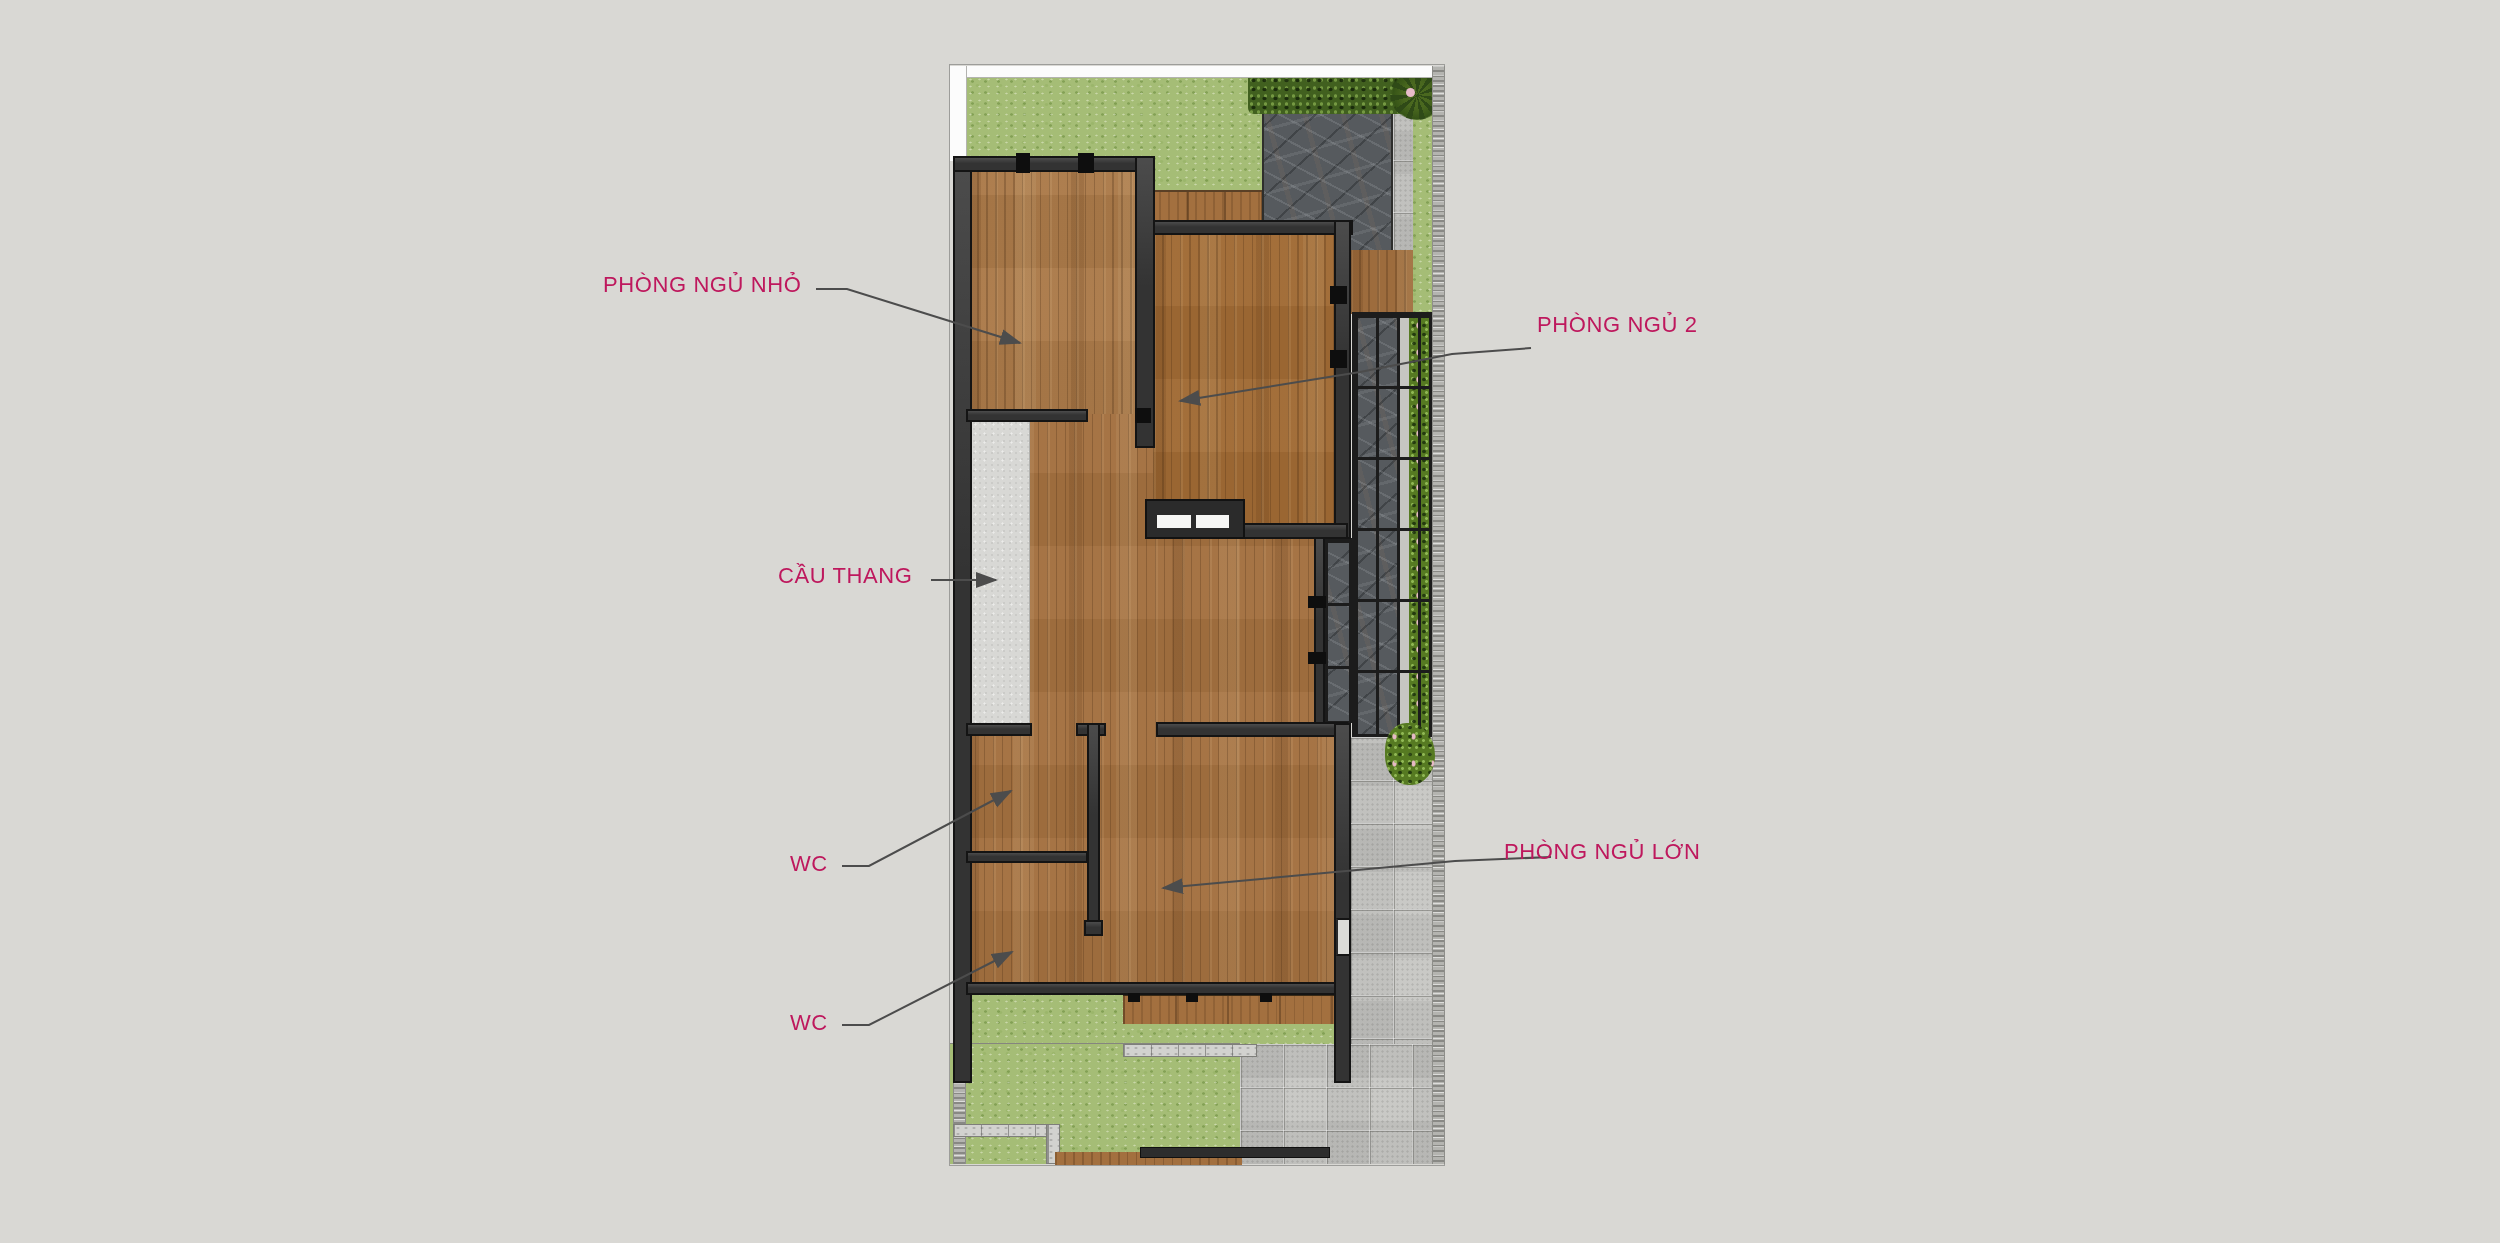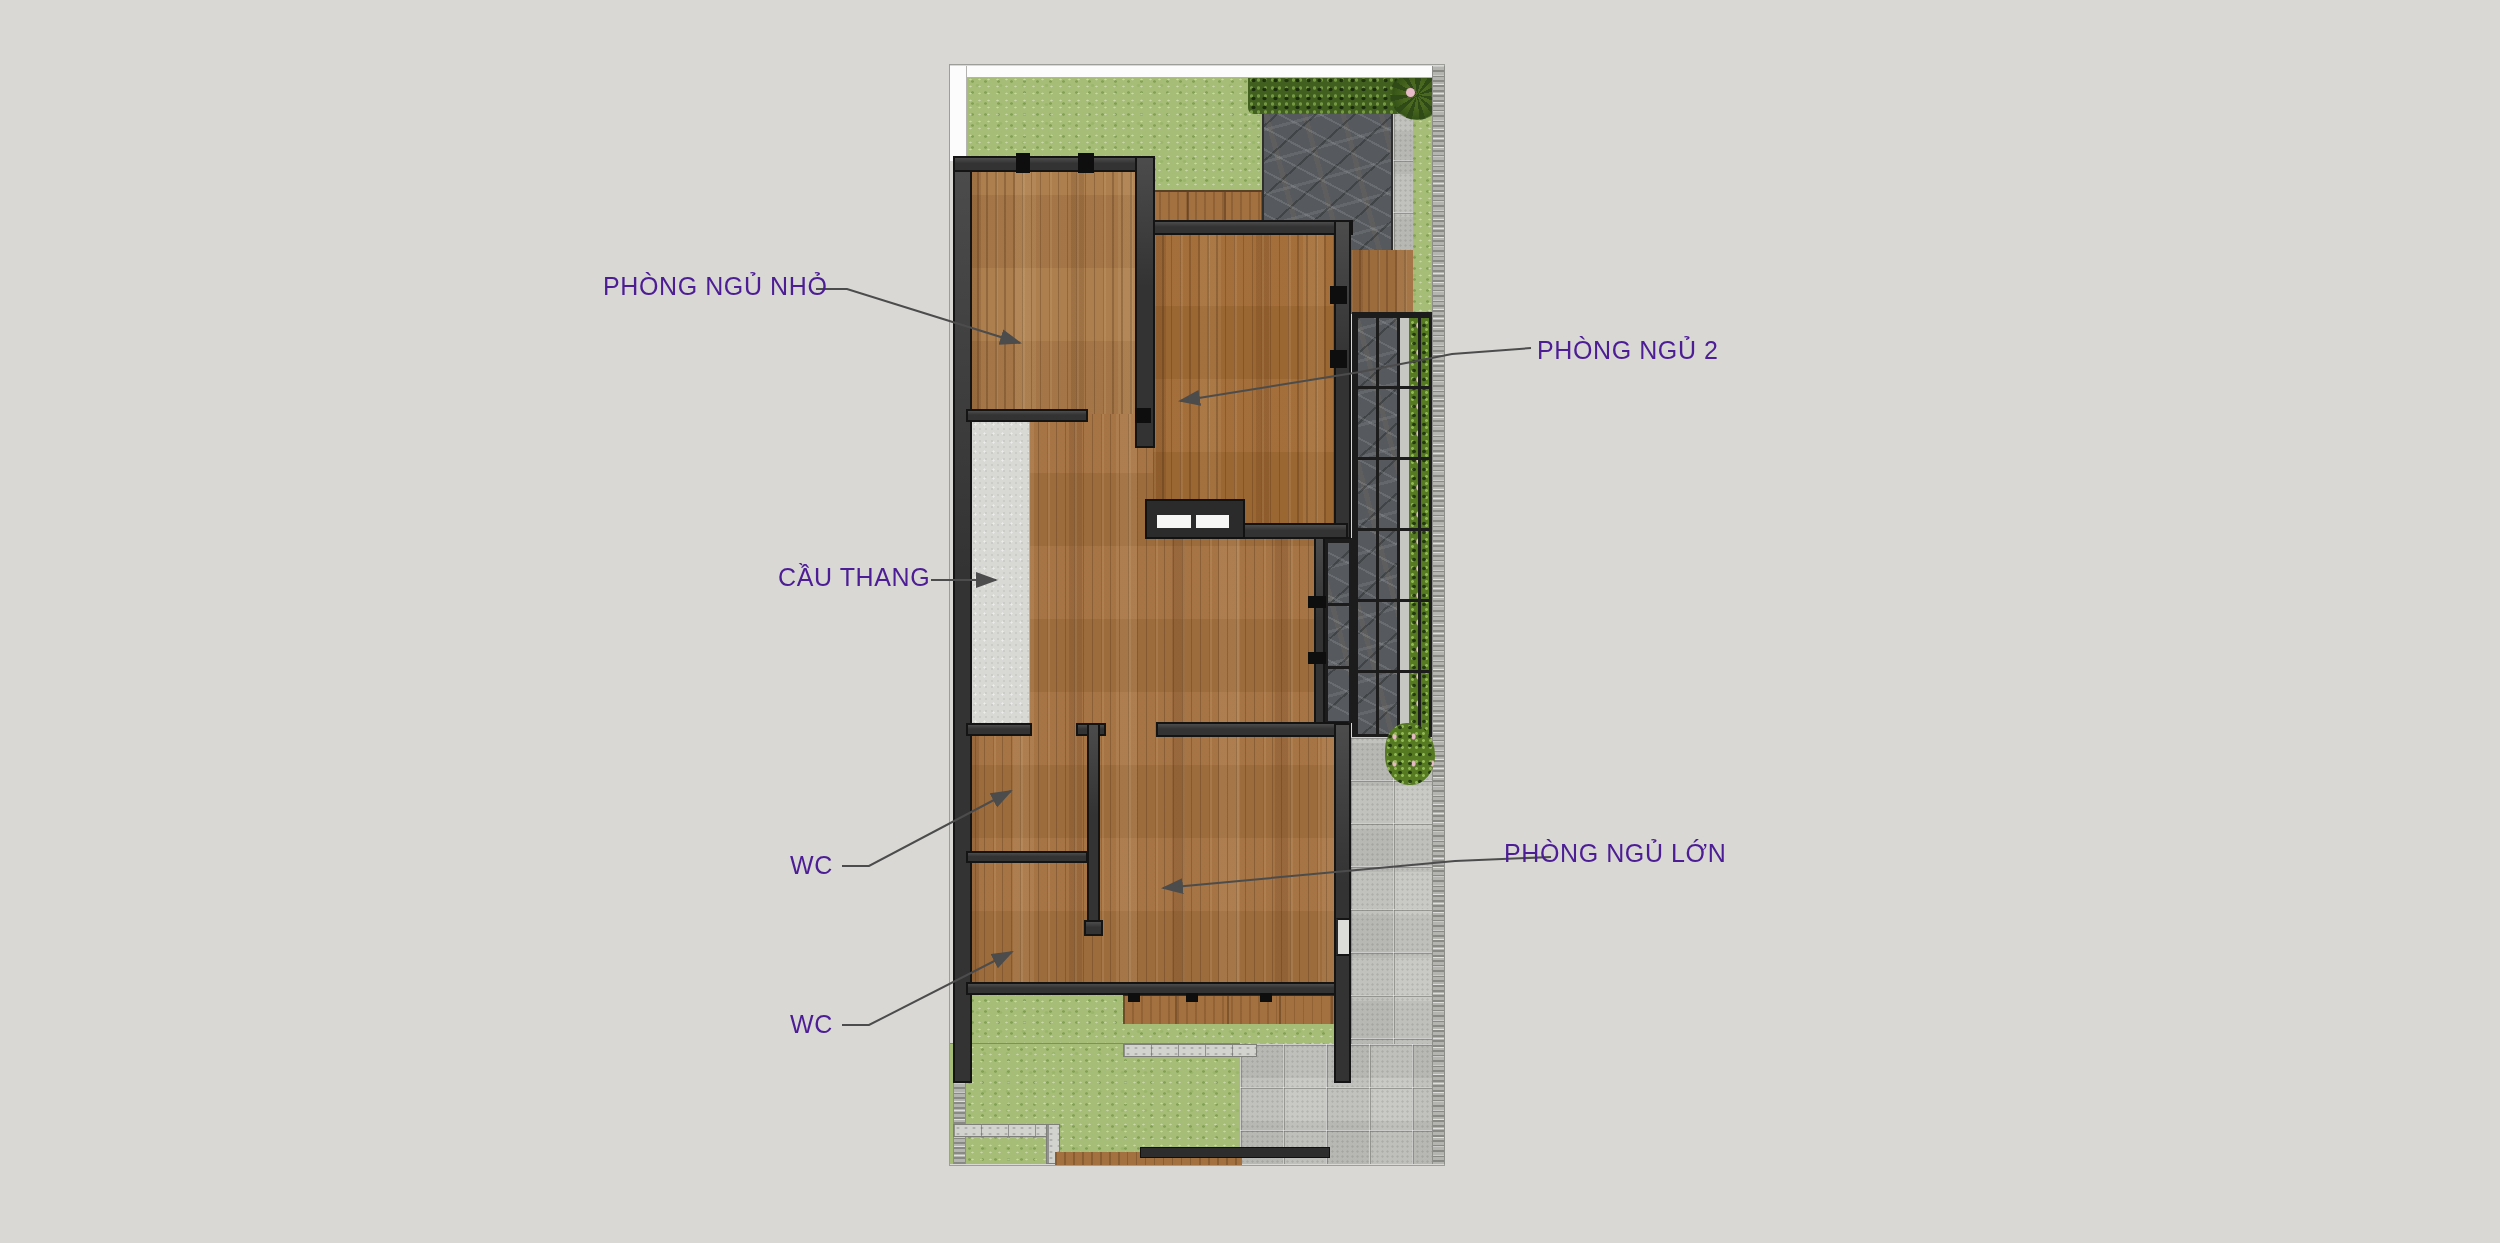--- a/index.html
+++ b/index.html
@@ -59,21 +59,21 @@
     background-image:linear-gradient(rgba(255,255,255,.12),rgba(255,255,255,0) 45%);}
   .nub{background-color:#0e0e0e;}
   .pergola-grid{background-image:
     repeating-linear-gradient(180deg,#1c1c1c 0 3px,transparent 3px 71px),
     repeating-linear-gradient(90deg,#1c1c1c 0 3px,transparent 3px 21px);
     border:3px solid #1c1c1c;}
   .pergola-grid2{background-image:
     repeating-linear-gradient(180deg,#1c1c1c 0 3px,transparent 3px 63px),
     repeating-linear-gradient(90deg,#1c1c1c 0 3px,transparent 3px 24px);
     border:2px solid #1c1c1c;}
-  .room-label{position:absolute;color:#4c1d95;font-size:25px;line-height:1.1;
+  .room-label{position:absolute;color:#be185d;font-size:22px;line-height:1.1;
     letter-spacing:.6px;white-space:nowrap;}
   .palm{border-radius:50%;background:
     repeating-conic-gradient(#2f4a17 0 14deg,rgba(47,74,23,0) 14deg 32deg),
     radial-gradient(circle,#4a681f 0 35%,#365417 65%,rgba(54,84,23,0) 72%);}
   .leaders{position:absolute;left:0;top:0;pointer-events:none;}
 </style>
 </head>
 <body>
 
 <div class="canvas">
@@ -170,19 +170,19 @@
     </defs>
     <polyline points="816,289 847,289 1020,343" fill="none" stroke="#4c4c4c" stroke-width="2" marker-end="url(#arrow)"></polyline>
     <polyline points="1531,348 1452,354 1360,372 1180,401" fill="none" stroke="#4c4c4c" stroke-width="2" marker-end="url(#arrow)"></polyline>
     <polyline points="931,580 996,580" fill="none" stroke="#4c4c4c" stroke-width="2" marker-end="url(#arrow)"></polyline>
     <polyline points="842,866 869,866 1011,791" fill="none" stroke="#4c4c4c" stroke-width="2" marker-end="url(#arrow)"></polyline>
     <polyline points="1551,857 1455,861 1163,888" fill="none" stroke="#4c4c4c" stroke-width="2" marker-end="url(#arrow)"></polyline>
     <polyline points="842,1025 869,1025 1012,952" fill="none" stroke="#4c4c4c" stroke-width="2" marker-end="url(#arrow)"></polyline>
   </svg>
 
   <div class="room-label" style="left:603px;top:273px;">PHÒNG NGỦ NHỎ</div>
-  <div class="room-label" style="left:1537px;top:337px;">PHÒNG NGỦ 2</div>
+  <div class="room-label" style="left:1537px;top:313px;">PHÒNG NGỦ 2</div>
   <div class="room-label" style="left:778px;top:564px;">CẦU THANG</div>
   <div class="room-label" style="left:790px;top:852px;">WC</div>
   <div class="room-label" style="left:1504px;top:840px;">PHÒNG NGỦ LỚN</div>
   <div class="room-label" style="left:790px;top:1011px;">WC</div>
 
 </div>
 
 </body></html>

